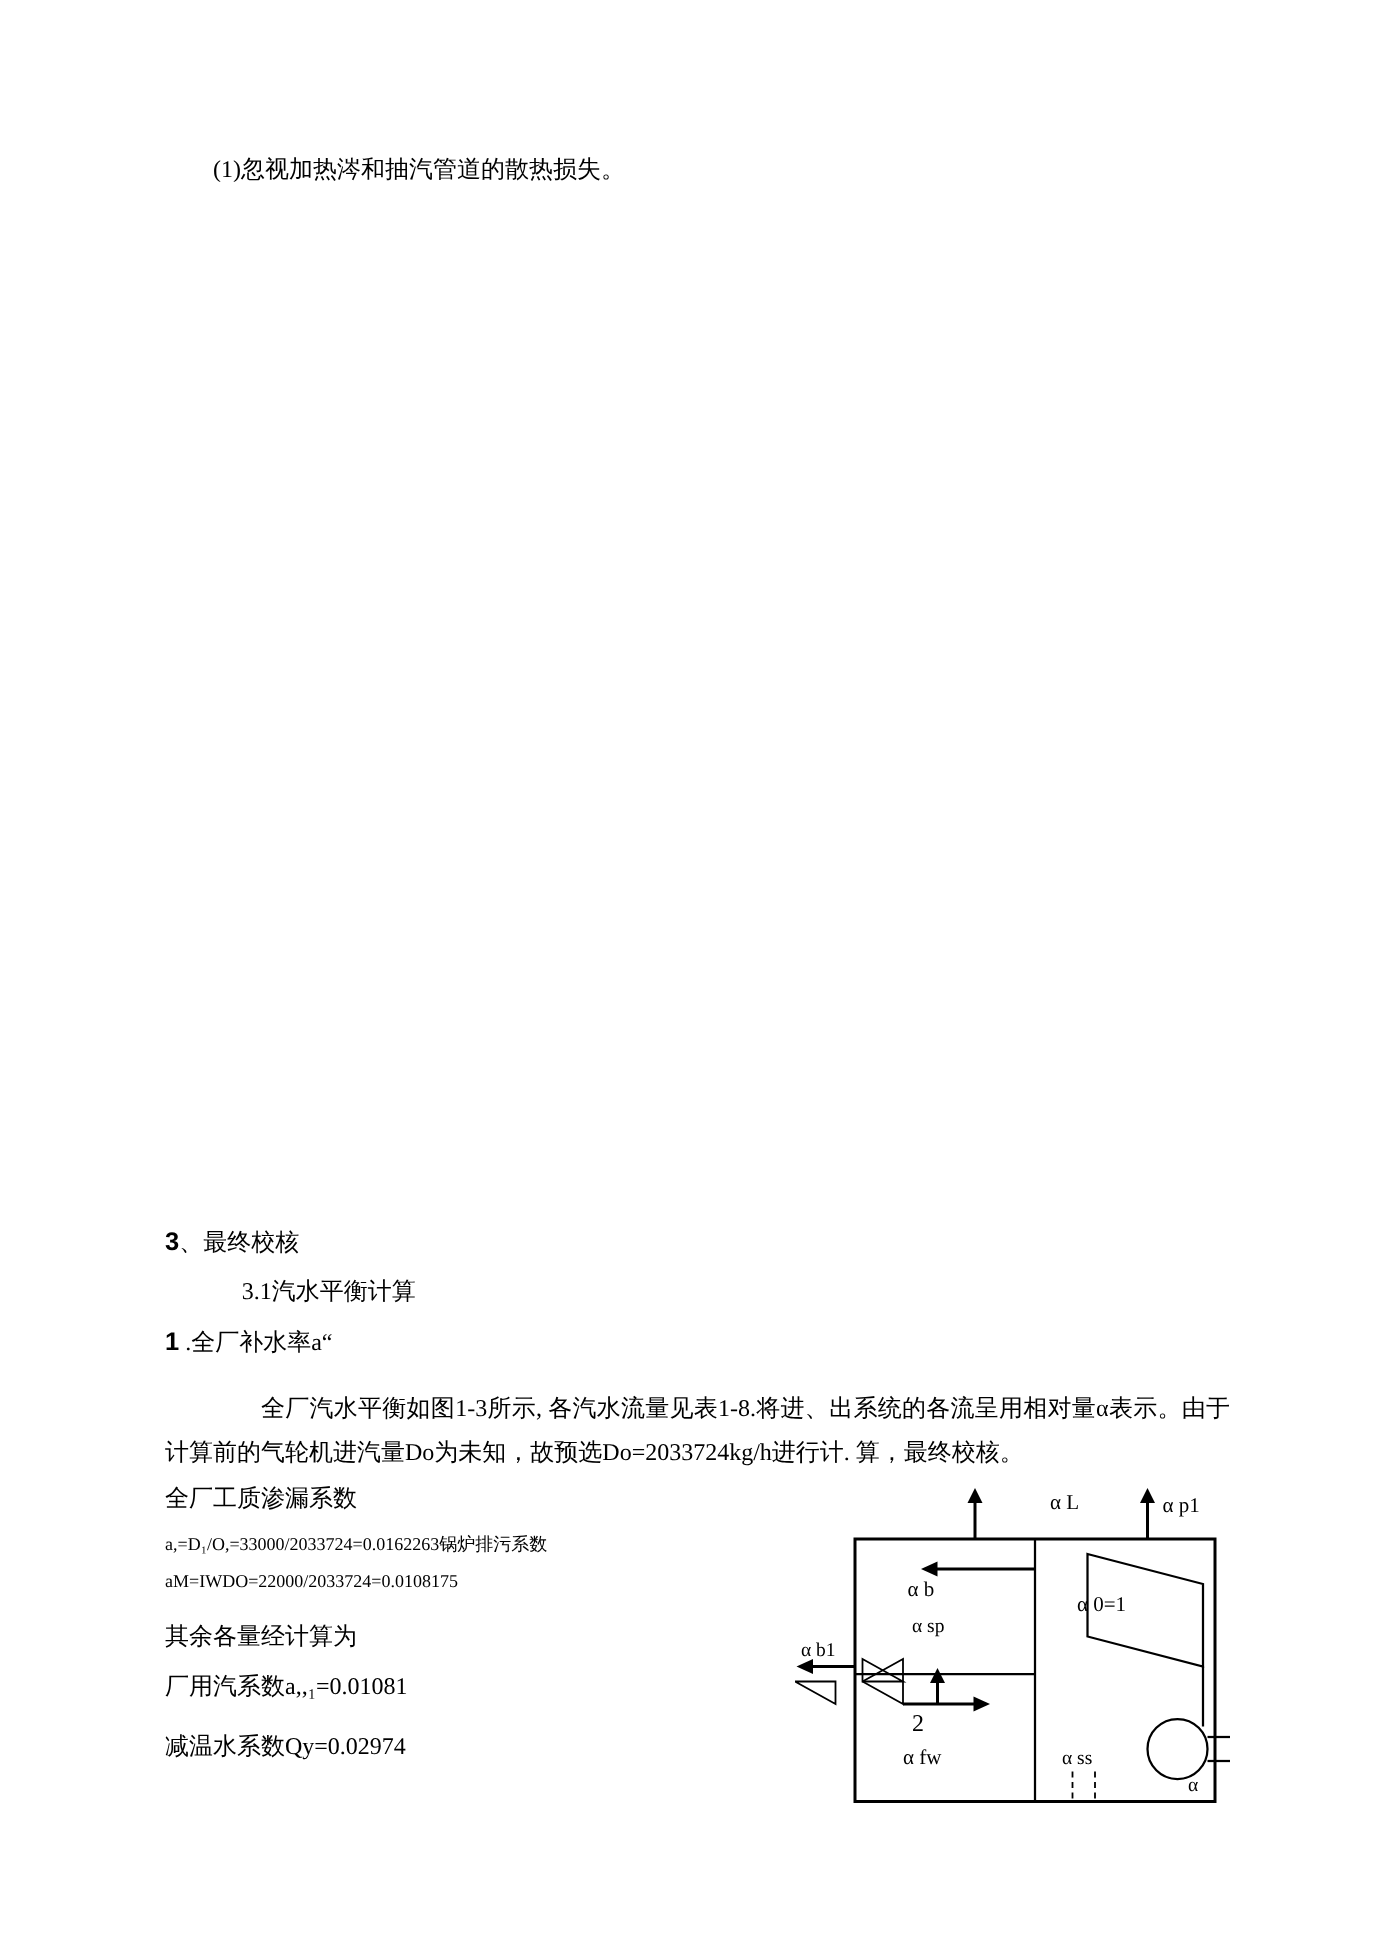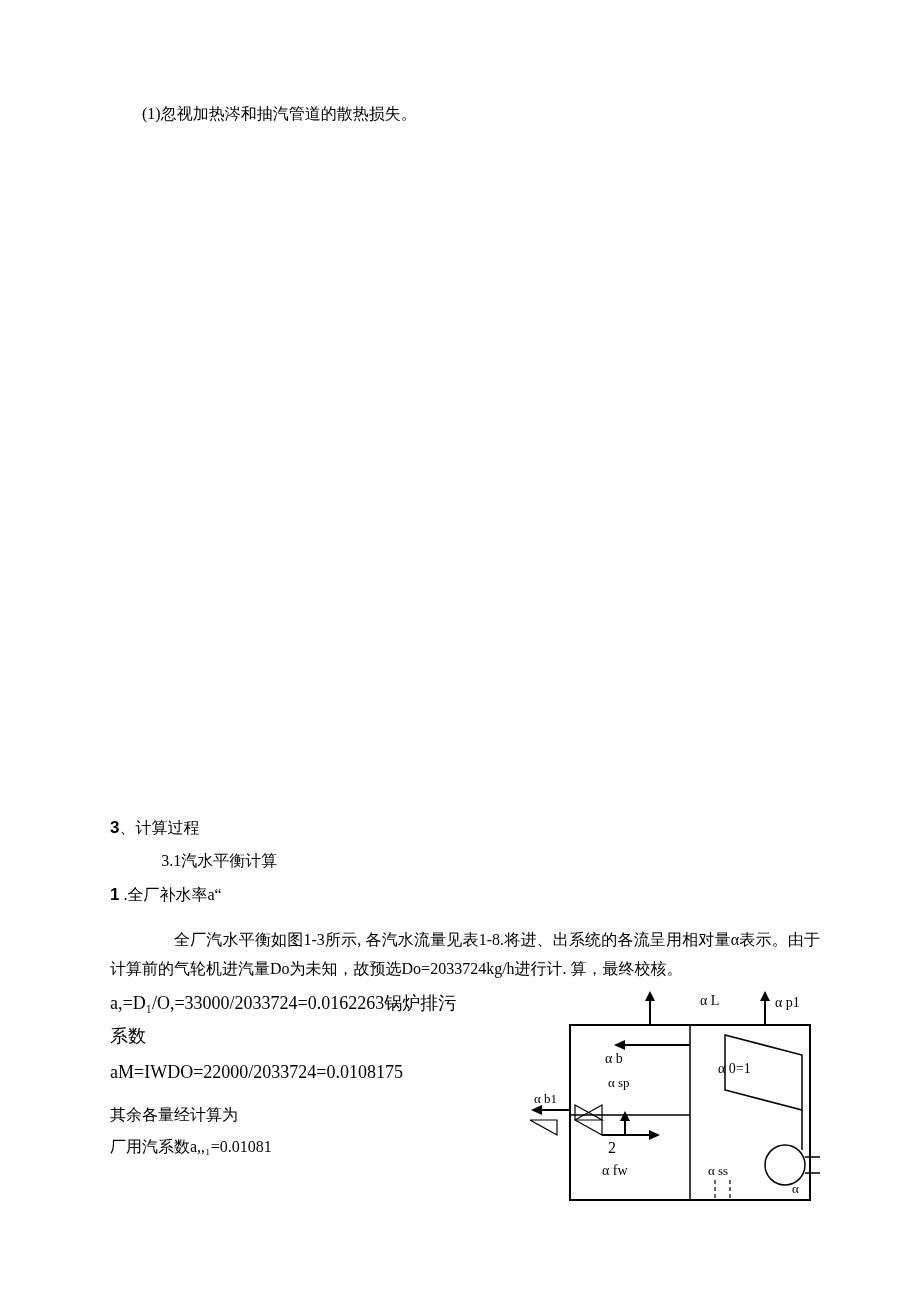--- a/index.html
+++ b/index.html
@@ -46,21 +46,21 @@
   }
   .body-text {
     margin: 0 0 4px 0;
     text-indent: 4em;
   }
   .body-text2 {
     margin: 0 0 4px 0;
   }
   .formula {
     margin: 2px 0 4px 0;
-    font-size: 18px;
+    font-size: 12px;
   }
   .two-col {
     display: flex;
     gap: 20px;
     align-items: flex-start;
   }
   .left-col {
     flex: 1 1 auto;
   }
   .right-col {
@@ -75,36 +75,38 @@
 </head>
 <body>
 
 <div class="page">
 
   <p class="para">(1)忽视加热涔和抽汽管道的散热损失。</p>
 
   <div class="spacer"></div>
 
   <p class="heading">
-    <span class="num">3</span><span>、</span><span>计算过程</span>
+    <span class="num">3</span><span>、</span><span>最终校核</span>
   </p>
   <p class="sub-heading">3.1汽水平衡计算</p>
 
   <p class="sub-item">
     <span class="num">1</span><span> .</span><span>全厂补水率a“</span>
   </p>
 
   <p class="body-text" style="text-align:justify; text-indent:4em; margin-bottom:2px;">全厂汽水平衡如图1-3所示, 各汽水流量见表1-8.将进、出系统的各流呈用相对量α表示。由于计算前的气轮机进汽量Do为未知，故预选Do=2033724kg/h进行计. 算，最终校核。</p>
 
   <div class="two-col">
     <div class="left-col">
+      <p class="body-text2">全厂工质渗漏系数</p>
       <p class="formula">a,=D₁/O,=33000/2033724=0.0162263锅炉排污系数</p>
       <p class="formula">aM=IWDO=22000/2033724=0.0108175</p>
       <p class="body-text2 mt8">其余各量经计算为</p>
       <p class="body-text2">厂用汽系数a,,₁=0.01081</p>
+      <p class="body-text2 mt8">减温水系数Qy=0.02974</p>
     </div>
 
     <div class="right-col">
       <svg viewBox="0 0 290 230" width="290" height="230">
 
         <rect x="40" y="40" width="240" height="175" fill="none" stroke="#000" stroke-width="2"></rect>
 
         <line x1="160" y1="40" x2="160" y2="215" stroke="#000" stroke-width="1.5"></line>
 
         <line x1="40" y1="130" x2="160" y2="130" stroke="#000" stroke-width="1.5"></line>

